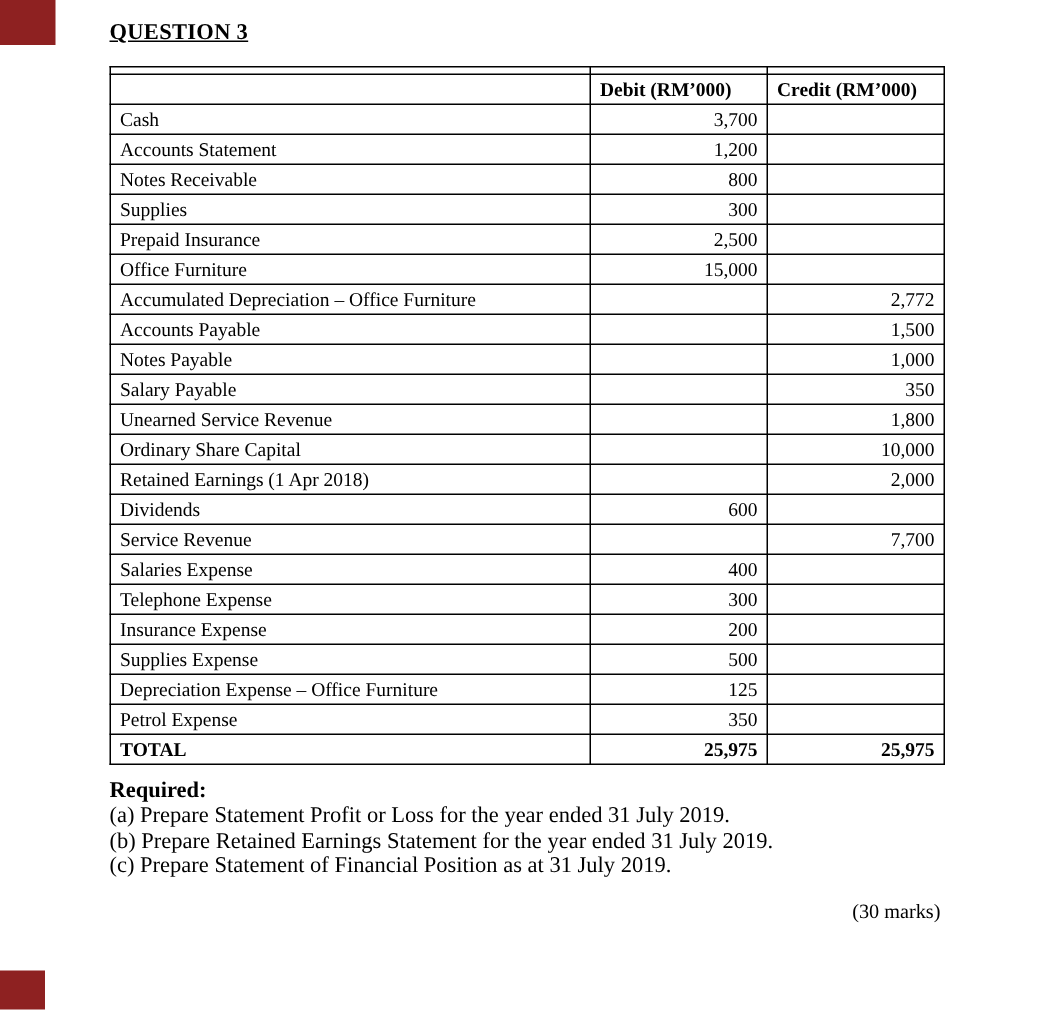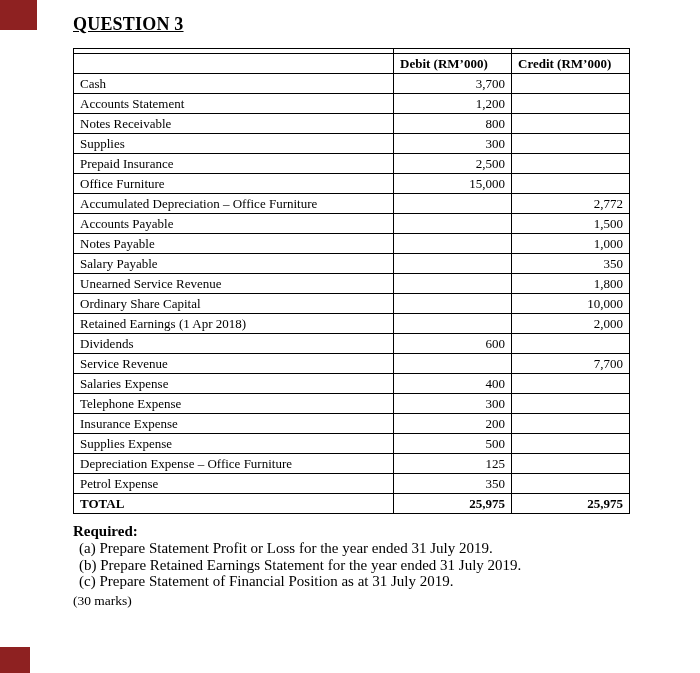--- a/index.html
+++ b/index.html
@@ -25,21 +25,21 @@
 
   .content {
     position: absolute;
     left: 73px;
     top: 12px;
     width: 556px;
   }
   .q-title {
     font-weight: bold;
     text-decoration: underline;
-    font-size: 18px;
+    font-size: 15px;
     letter-spacing: 0.2px;
     margin: 2px 0 13px 0;
   }
 
   table.tb {
     border-collapse: collapse;
     width: 100%;
     font-size: 13px;
     table-layout: fixed;
   }
@@ -73,24 +73,25 @@
     font-weight: bold;
     text-align: left;
     margin-top: 27px;
   }
   td.acct { text-align: left; padding-left: 5px; }
   td.num  { text-align: right; padding-right: 9px; }
   tr.total-row td { font-weight: bold; }
 
   .required-block { margin-top: 9px; font-size: 15px; }
   .required-label { font-weight: bold; line-height: 17px; }
-  .required-item  { line-height: 16.5px; margin-left: 6px; }
+  .required-item  { line-height: 16.5px; }
   .marks-line {
+    text-align: right;
     font-size: 13.5px;
-    margin-top: 3px;
+    margin-top: 14px;
     padding-right: 2px;
   }
 </style>
 </head>
 <body>
 
 <div class="corner-mark tl"></div>
 <div class="corner-mark bl"></div>
 
 <div class="content">

